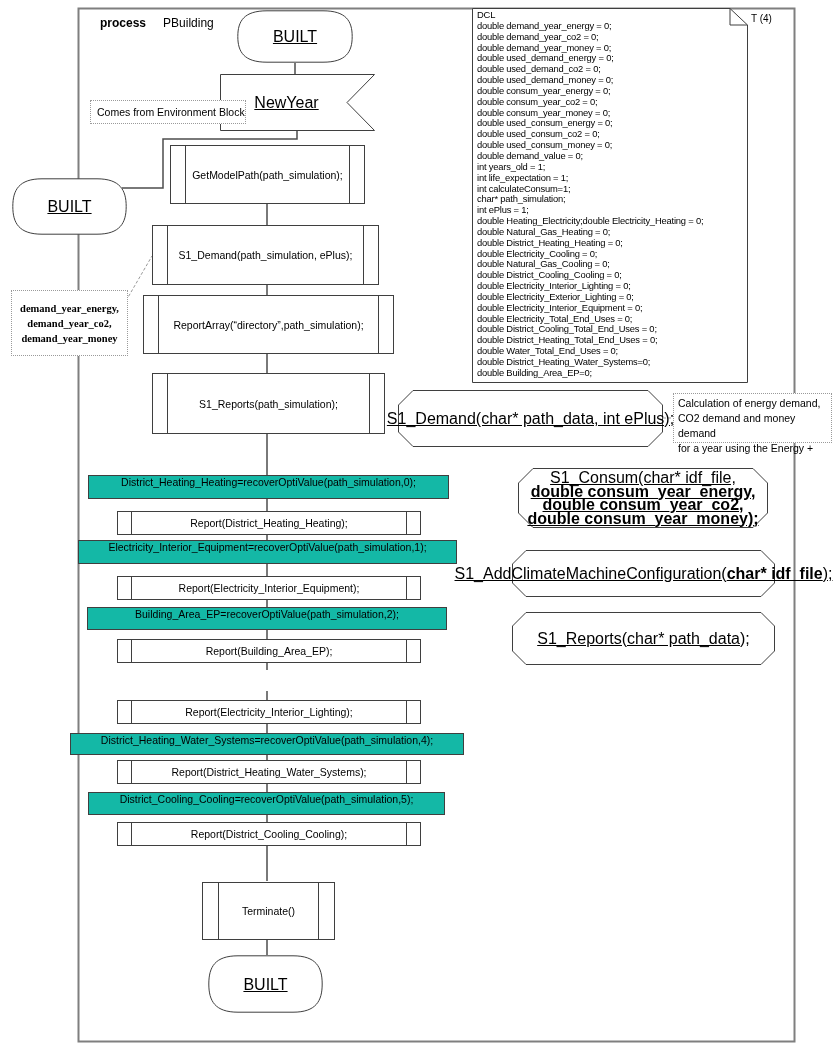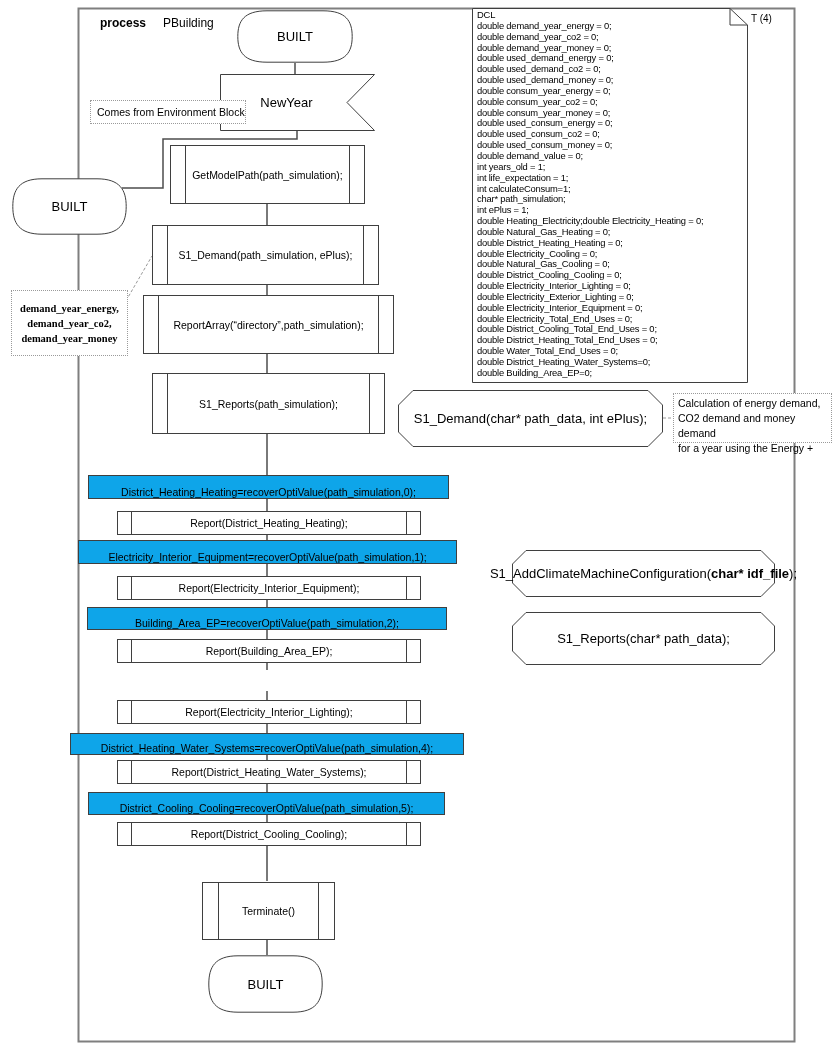--- a/index.html
+++ b/index.html
@@ -3,42 +3,42 @@
 <meta charset="utf-8">
 <style>
   html,body { margin:0; padding:0; background:#fff; }
   .canvas {
     position:relative; width:834px; height:1047px; background:#fff;
     font-family:"Liberation Sans", sans-serif; color:#000; overflow:hidden;padding-left:13px;
   }
   .wires { position:absolute; left:0; top:0; width:834px; height:1047px; }
   
   .task {
-    position:absolute; background:#0ea5e9; border:1px solid #3f3f3f;
-    display:flex; align-items:flex-end; justify-content:center;
+    position:absolute; background:#14b8a6; border:1px solid #3f3f3f;
+    display:flex; align-items:flex-start; justify-content:center;
     font-size:10.5px; white-space:nowrap;
   }
   
   .proc {
     position:absolute; background:#fff; border:1px solid #3f3f3f;
     display:flex; align-items:center; justify-content:center;
     font-size:10.5px; white-space:nowrap;
   }
   .proc .bars {
     position:absolute; top:0; bottom:0; left:14px; right:14px;
     border-left:1px solid #3f3f3f; border-right:1px solid #3f3f3f;
     pointer-events:none;
   }
   
   .svgshape { position:absolute; }
   .svgshape svg { position:absolute; left:0; top:0; width:100%; height:100%; }
   .svgshape .lbl {
     position:absolute; inset:0; display:flex; flex-direction:column;
     align-items:center; justify-content:center;
-    font-size:13px; white-space:nowrap; line-height:13px;
+    font-size:16px; white-space:nowrap; line-height:13px;text-decoration:underline;
   }
   
   .note {
     position:absolute; background:#fff; border:1px dotted #9a9a9a;
     font-size:10.5px; line-height:15px; box-sizing:border-box;
   }
   .note.center { display:flex; align-items:center; justify-content:center; text-align:center; }
   .pre { white-space:pre-line; }
   
   .dcl-box { position:absolute; left:472px; top:8px; width:276px; height:375px; }
@@ -228,20 +228,31 @@
       <span>Report(District_Heating_Water_Systems);</span>
     </div>
   <div class="task" style="left:88px;top:792px;width:355px;height:21px;">
       <span>District_Cooling_Cooling=recoverOptiValue(path_simulation,5);</span>
     </div>
   <div class="proc" style="left:117px;top:822px;width:302px;height:22px;">
       <span class="bars" style="left:13px;right:13px;"></span>
       <span>Report(District_Cooling_Cooling);</span>
     </div>
 
+  <div class="svgshape defshape" style="left:518px;top:468px;width:250px;height:60px;">
+    <svg viewBox="0 0 250 60" preserveAspectRatio="none">
+      <polygon points="15,0.5 235,0.5 249.5,15 249.5,45 235,59.5 15,59.5 0.5,45 0.5,15" fill="#fff" stroke="#3f3f3f"></polygon>
+    </svg>
+    <div class="lbl">
+      <div>S1_Consum(char* idf_file,</div>
+      <div class="b">double consum_year_energy,</div>
+      <div class="b">double consum_year_co2,</div>
+      <div class="b">double consum_year_money);</div>
+    </div>
+  </div>
 
   <div class="svgshape defshape" style="left:512px;top:550px;width:263px;height:47px;">
     <svg viewBox="0 0 263 47" preserveAspectRatio="none">
       <polygon points="14,0.5 249,0.5 262.5,14 262.5,33 249,46.5 14,46.5 0.5,33 0.5,14" fill="#fff" stroke="#3f3f3f"></polygon>
     </svg>
     <div class="lbl" style="flex-direction:row;">
       <span>S1_AddClimateMachineConfiguration(</span>
         <span class="b">char* idf_file</span>
         <span>);</span>
     </div>

